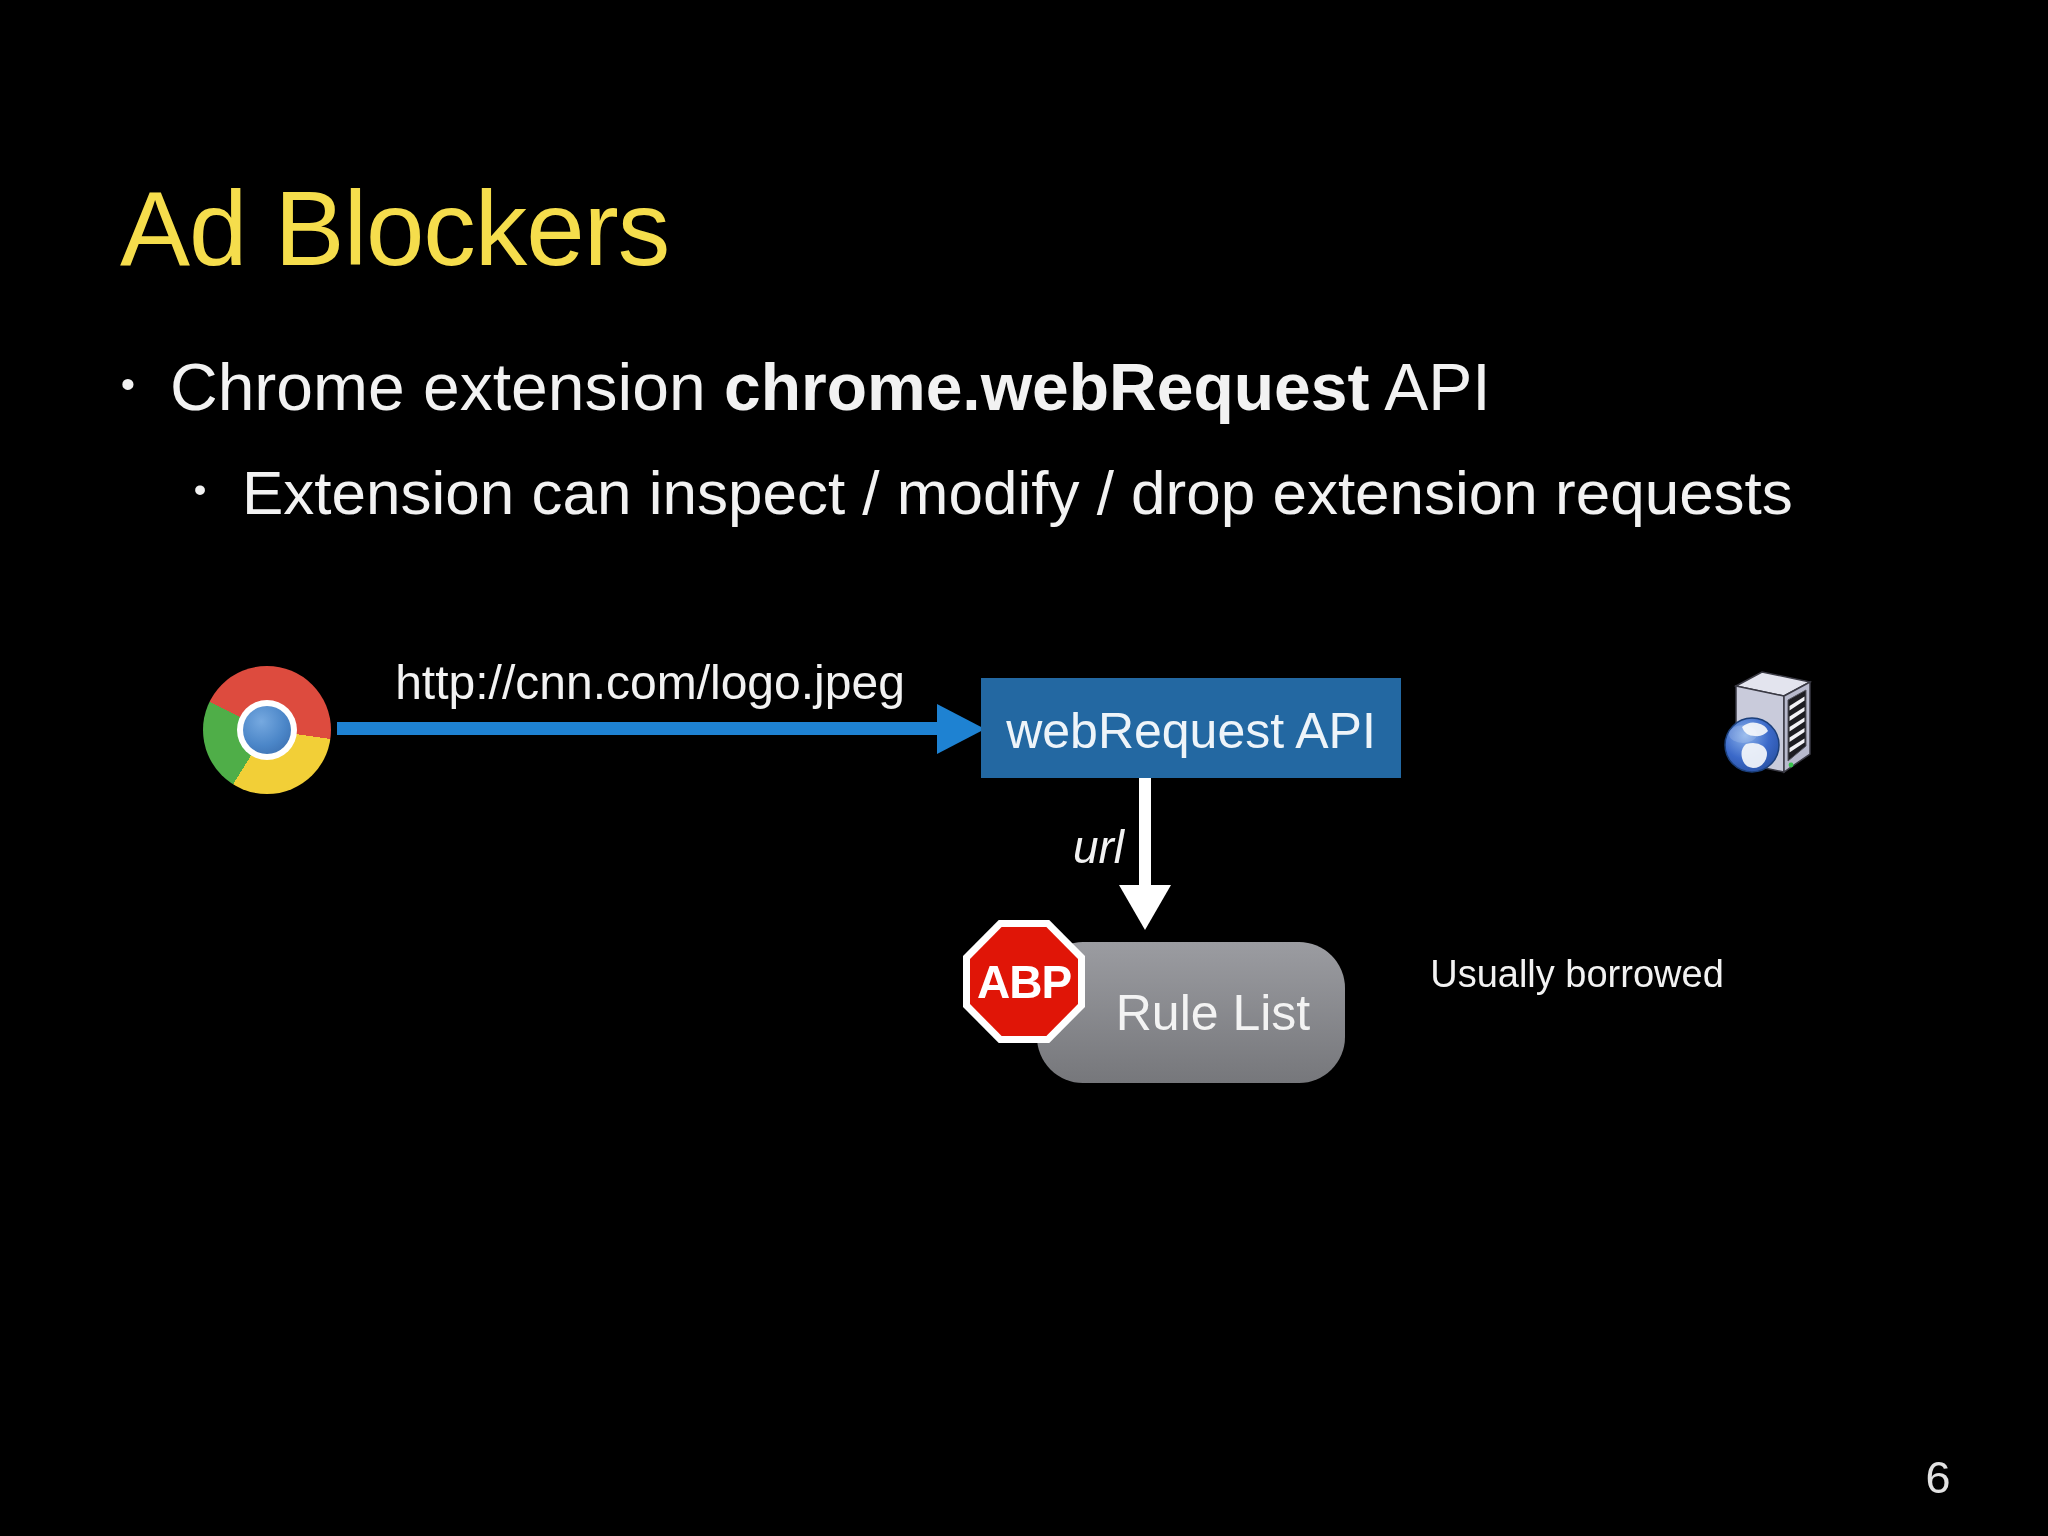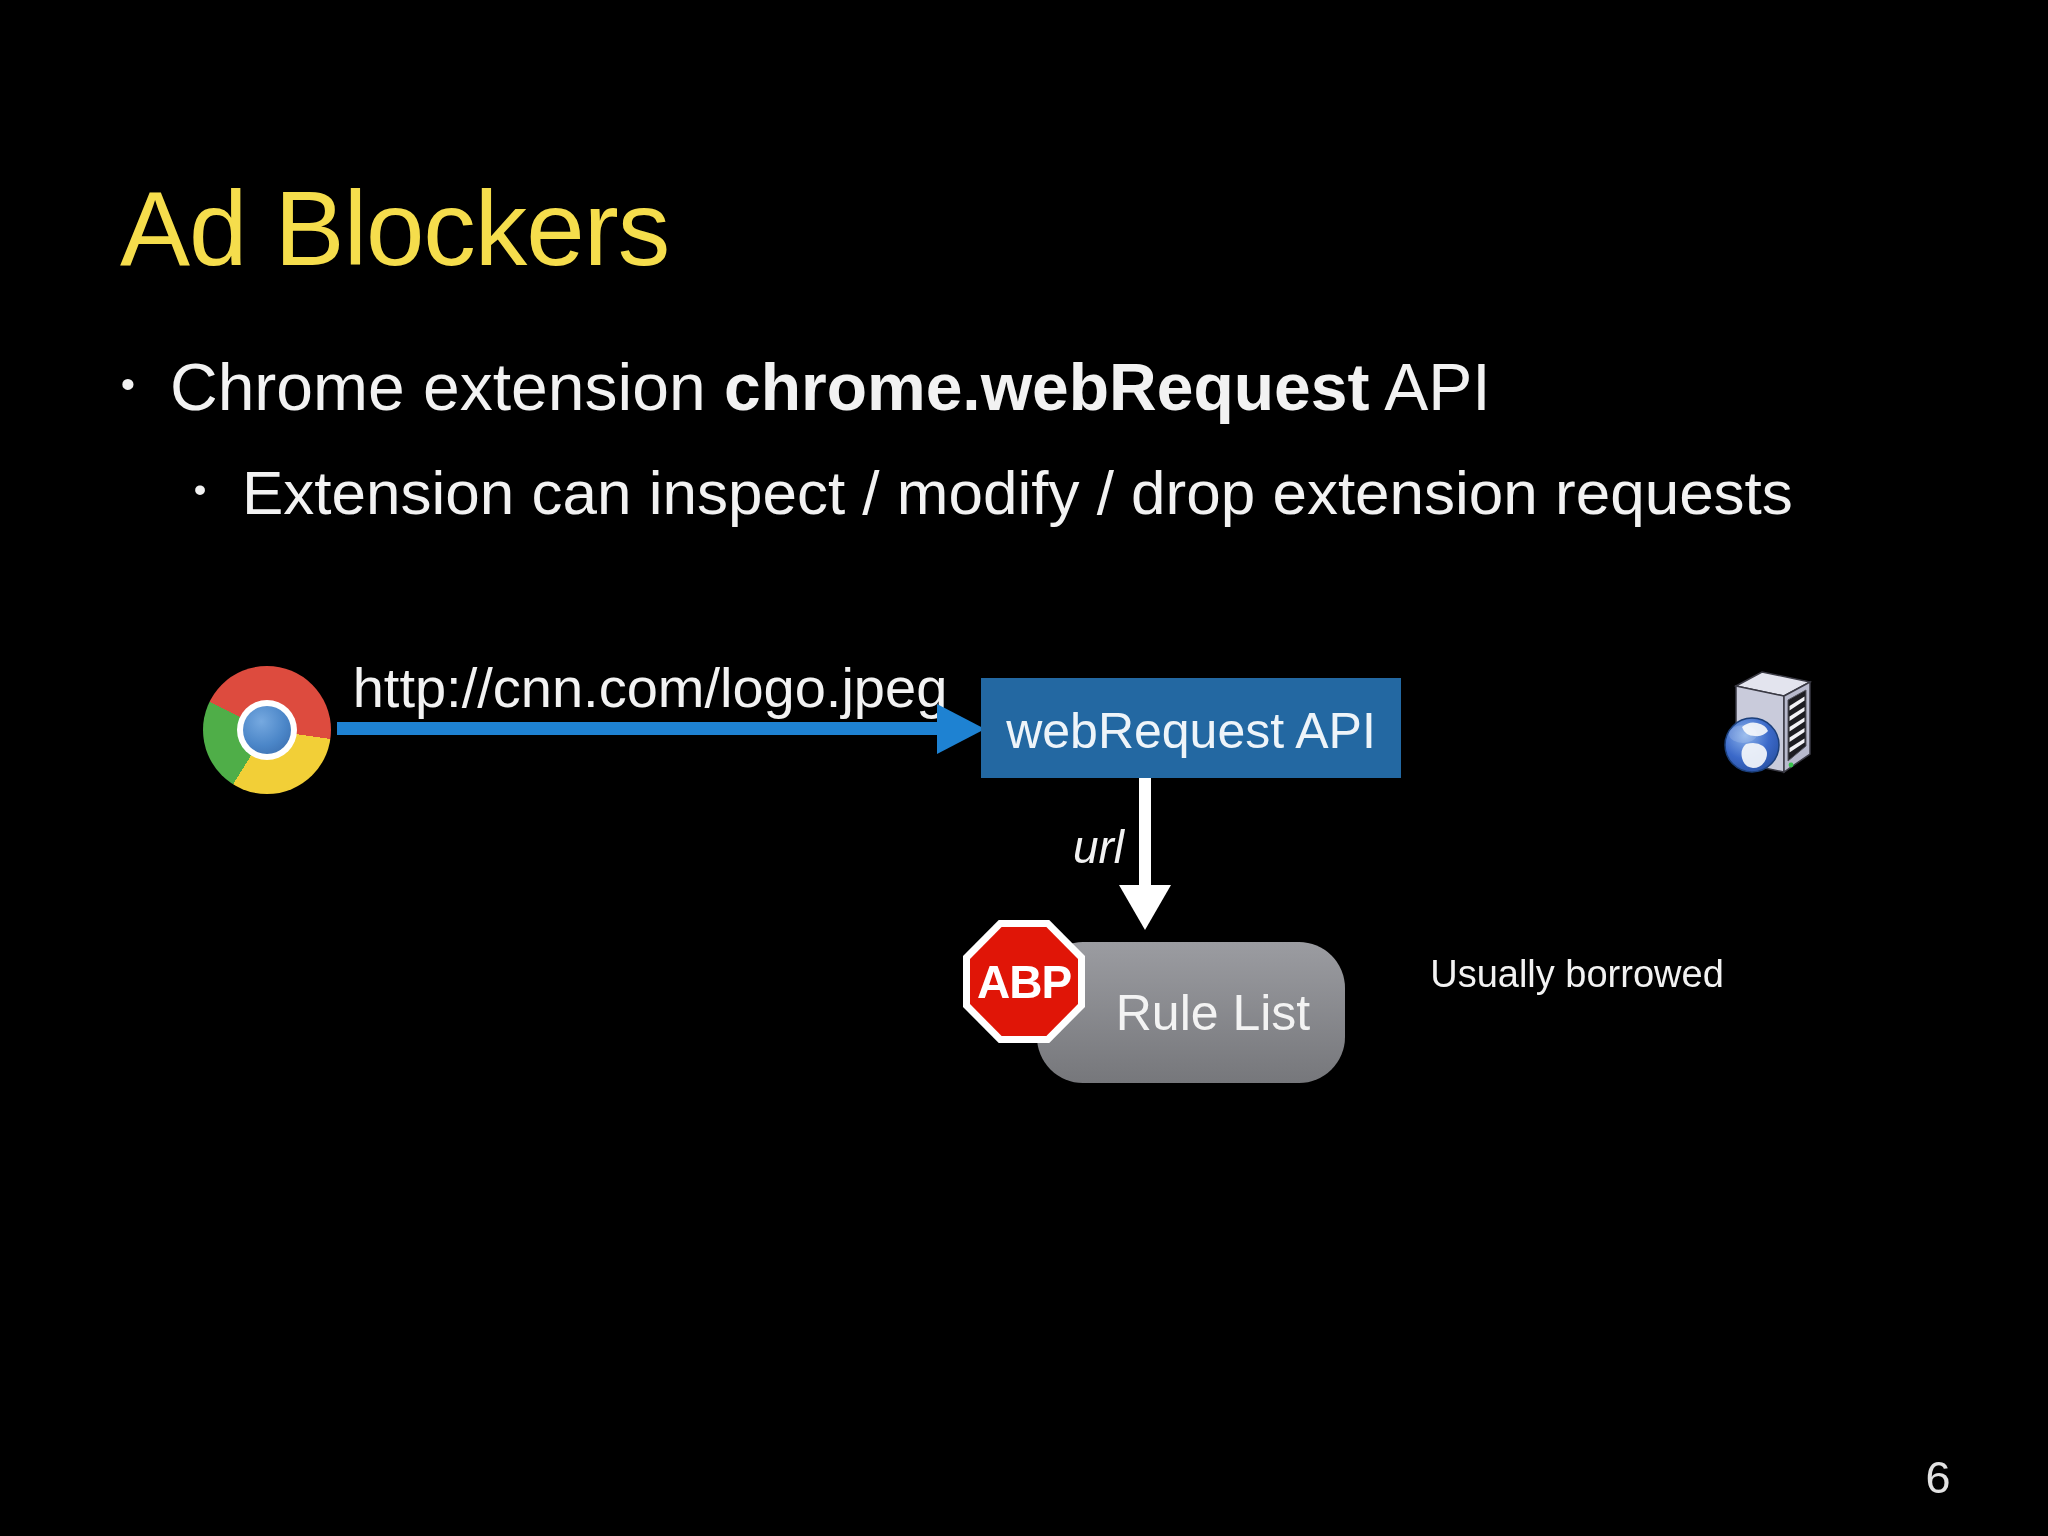--- a/index.html
+++ b/index.html
@@ -42,21 +42,21 @@
 
   
   .chrome{left:203px;top:666px;width:128px;height:128px;}
   .chrome-disc{position:absolute;inset:0;border-radius:50%;
     background:conic-gradient(from 0deg,#DD4B3E 0deg 98deg,#F2CF37 98deg 212deg,#4FAE48 212deg 296deg,#DD4B3E 296deg 360deg);}
   .chrome-hub{position:absolute;left:34px;top:34px;width:60px;height:60px;border-radius:50%;background:#ffffff;}
   .chrome-blue{position:absolute;left:40px;top:40px;width:48px;height:48px;border-radius:50%;
     background:radial-gradient(circle at 38% 32%,#76a9e0 0%,#4b86c8 55%,#3668a8 100%);}
 
   
-  .request-label{left:340px;top:655px;width:620px;text-align:center;font-size:56px;}
+  .request-label{left:340px;top:655px;width:620px;text-align:center;font-size:48px;}
   .request-arrow-line{left:337px;top:722px;width:601px;height:13px;background:var(--arrow-blue);}
   .request-arrow-head{left:937px;top:704px;width:0;height:0;
     border-top:25px solid transparent;border-bottom:25px solid transparent;
     border-left:48px solid var(--arrow-blue);}
 
   
   .api-box{left:981px;top:678px;width:420px;height:100px;background:var(--api-box-bg);
     display:flex;align-items:center;justify-content:center;}
   .api-box span{font-size:50px;color:#EEF4F9;padding-top:6px;}
 

